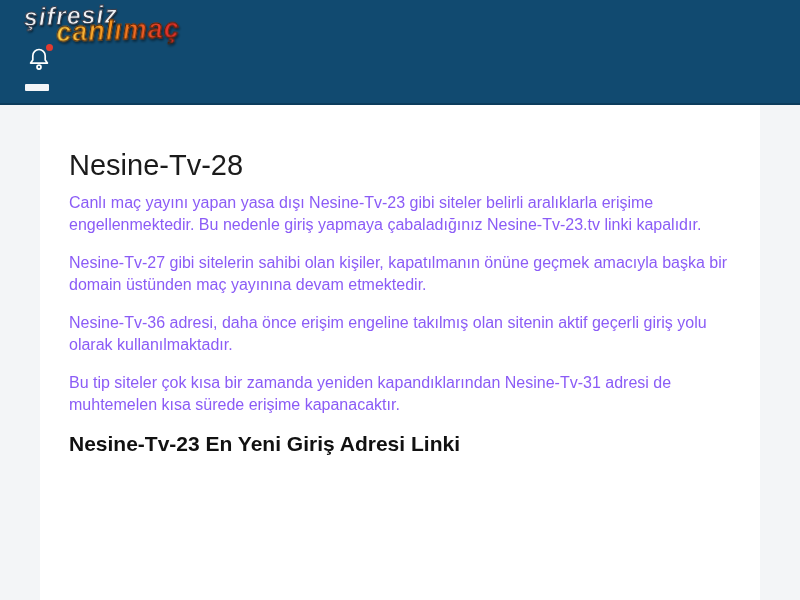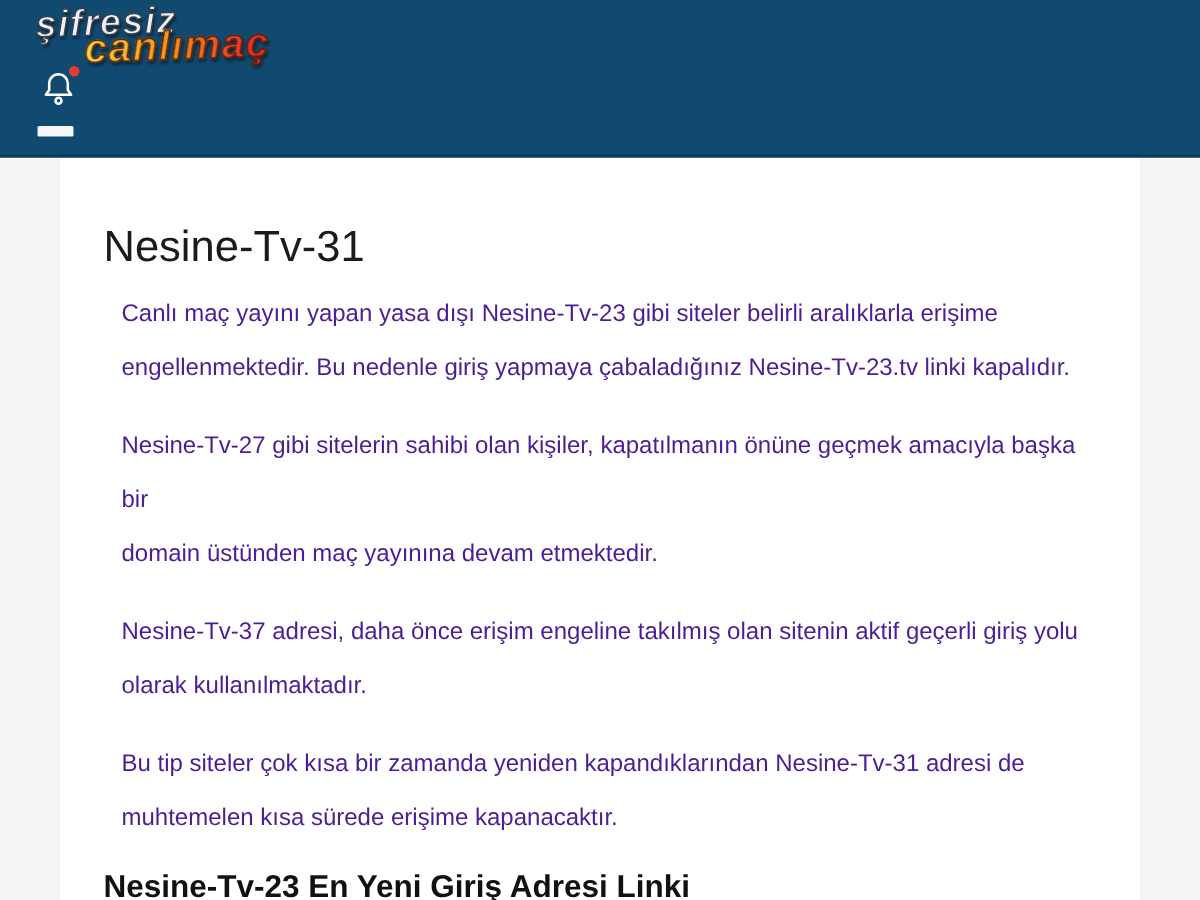--- a/index.html
+++ b/index.html
@@ -72,24 +72,24 @@
     background: #ffffff;
     padding: 44px 24px 40px 29px;
   }
   .article-title {
     margin: 0 0 10px;
     font-size: 29px;
     font-weight: 400;
     color: #1b1b1b;
   }
   .article-p {
-    margin: 0 12px 16px;
+    margin: 0 0 16px;
     font-size: 16px;
-    line-height: 36px;
-    color: #4c1d95;
+    line-height: 22px;
+    color: #8b5cf6;
     white-space: pre-line;
   }
   .article-subheading {
     margin: 0;
     font-size: 21px;
     font-weight: 700;
     color: #111111;
   }
 </style>
 </head>
@@ -108,25 +108,25 @@
         <circle cx="12" cy="20.6" r="2"></circle>
       </svg>
     </span>
     <span class="badge-dot"></span>
   </button>
 
   <button class="menu-bar"></button>
 </header>
 
 <main class="content-card">
-  <h1 class="article-title">Nesine-Tv-31</h1>
+  <h1 class="article-title">Nesine-Tv-28</h1>
 
   <p class="article-p">Canlı maç yayını yapan yasa dışı Nesine-Tv-23 gibi siteler belirli aralıklarla erişime
 engellenmektedir. Bu nedenle giriş yapmaya çabaladığınız Nesine-Tv-23.tv linki kapalıdır.</p>
   <p class="article-p">Nesine-Tv-27 gibi sitelerin sahibi olan kişiler, kapatılmanın önüne geçmek amacıyla başka bir
 domain üstünden maç yayınına devam etmektedir.</p>
-  <p class="article-p">Nesine-Tv-37 adresi, daha önce erişim engeline takılmış olan sitenin aktif geçerli giriş yolu
+  <p class="article-p">Nesine-Tv-36 adresi, daha önce erişim engeline takılmış olan sitenin aktif geçerli giriş yolu
 olarak kullanılmaktadır.</p>
   <p class="article-p">Bu tip siteler çok kısa bir zamanda yeniden kapandıklarından Nesine-Tv-31 adresi de
 muhtemelen kısa sürede erişime kapanacaktır.</p>
 
   <h2 class="article-subheading">Nesine-Tv-23 En Yeni Giriş Adresi Linki</h2>
 </main>
 
 </body></html>

